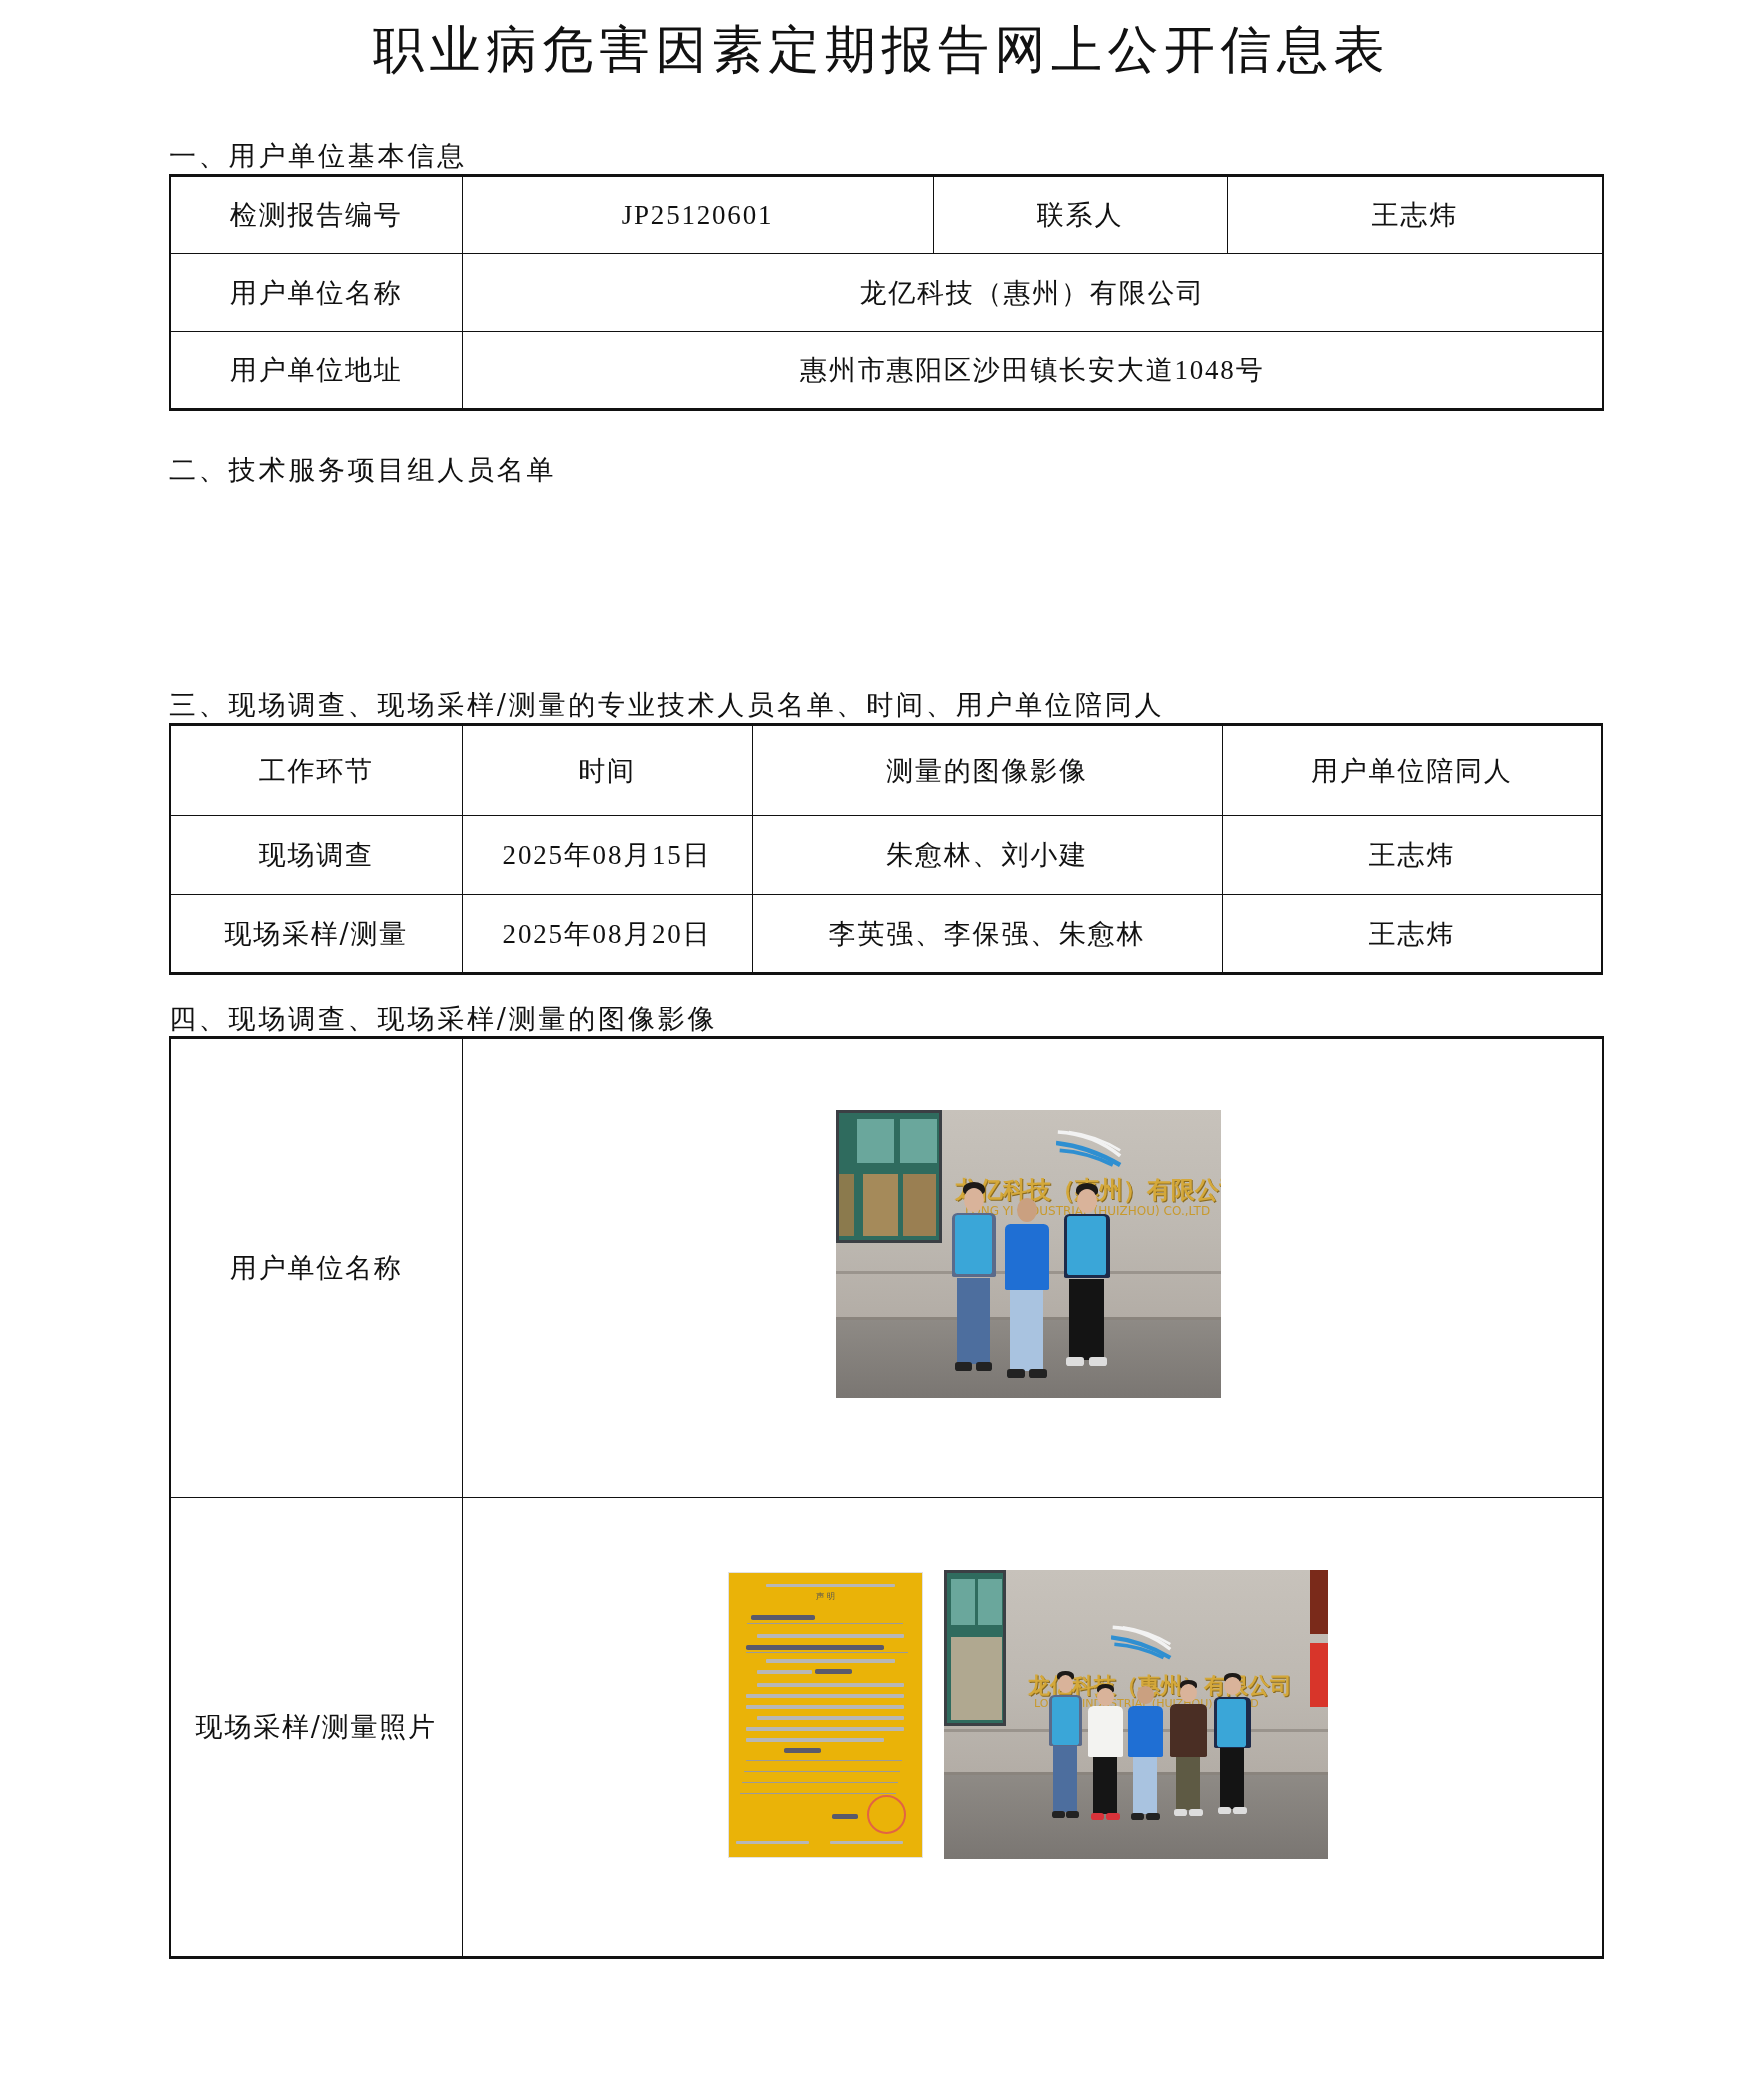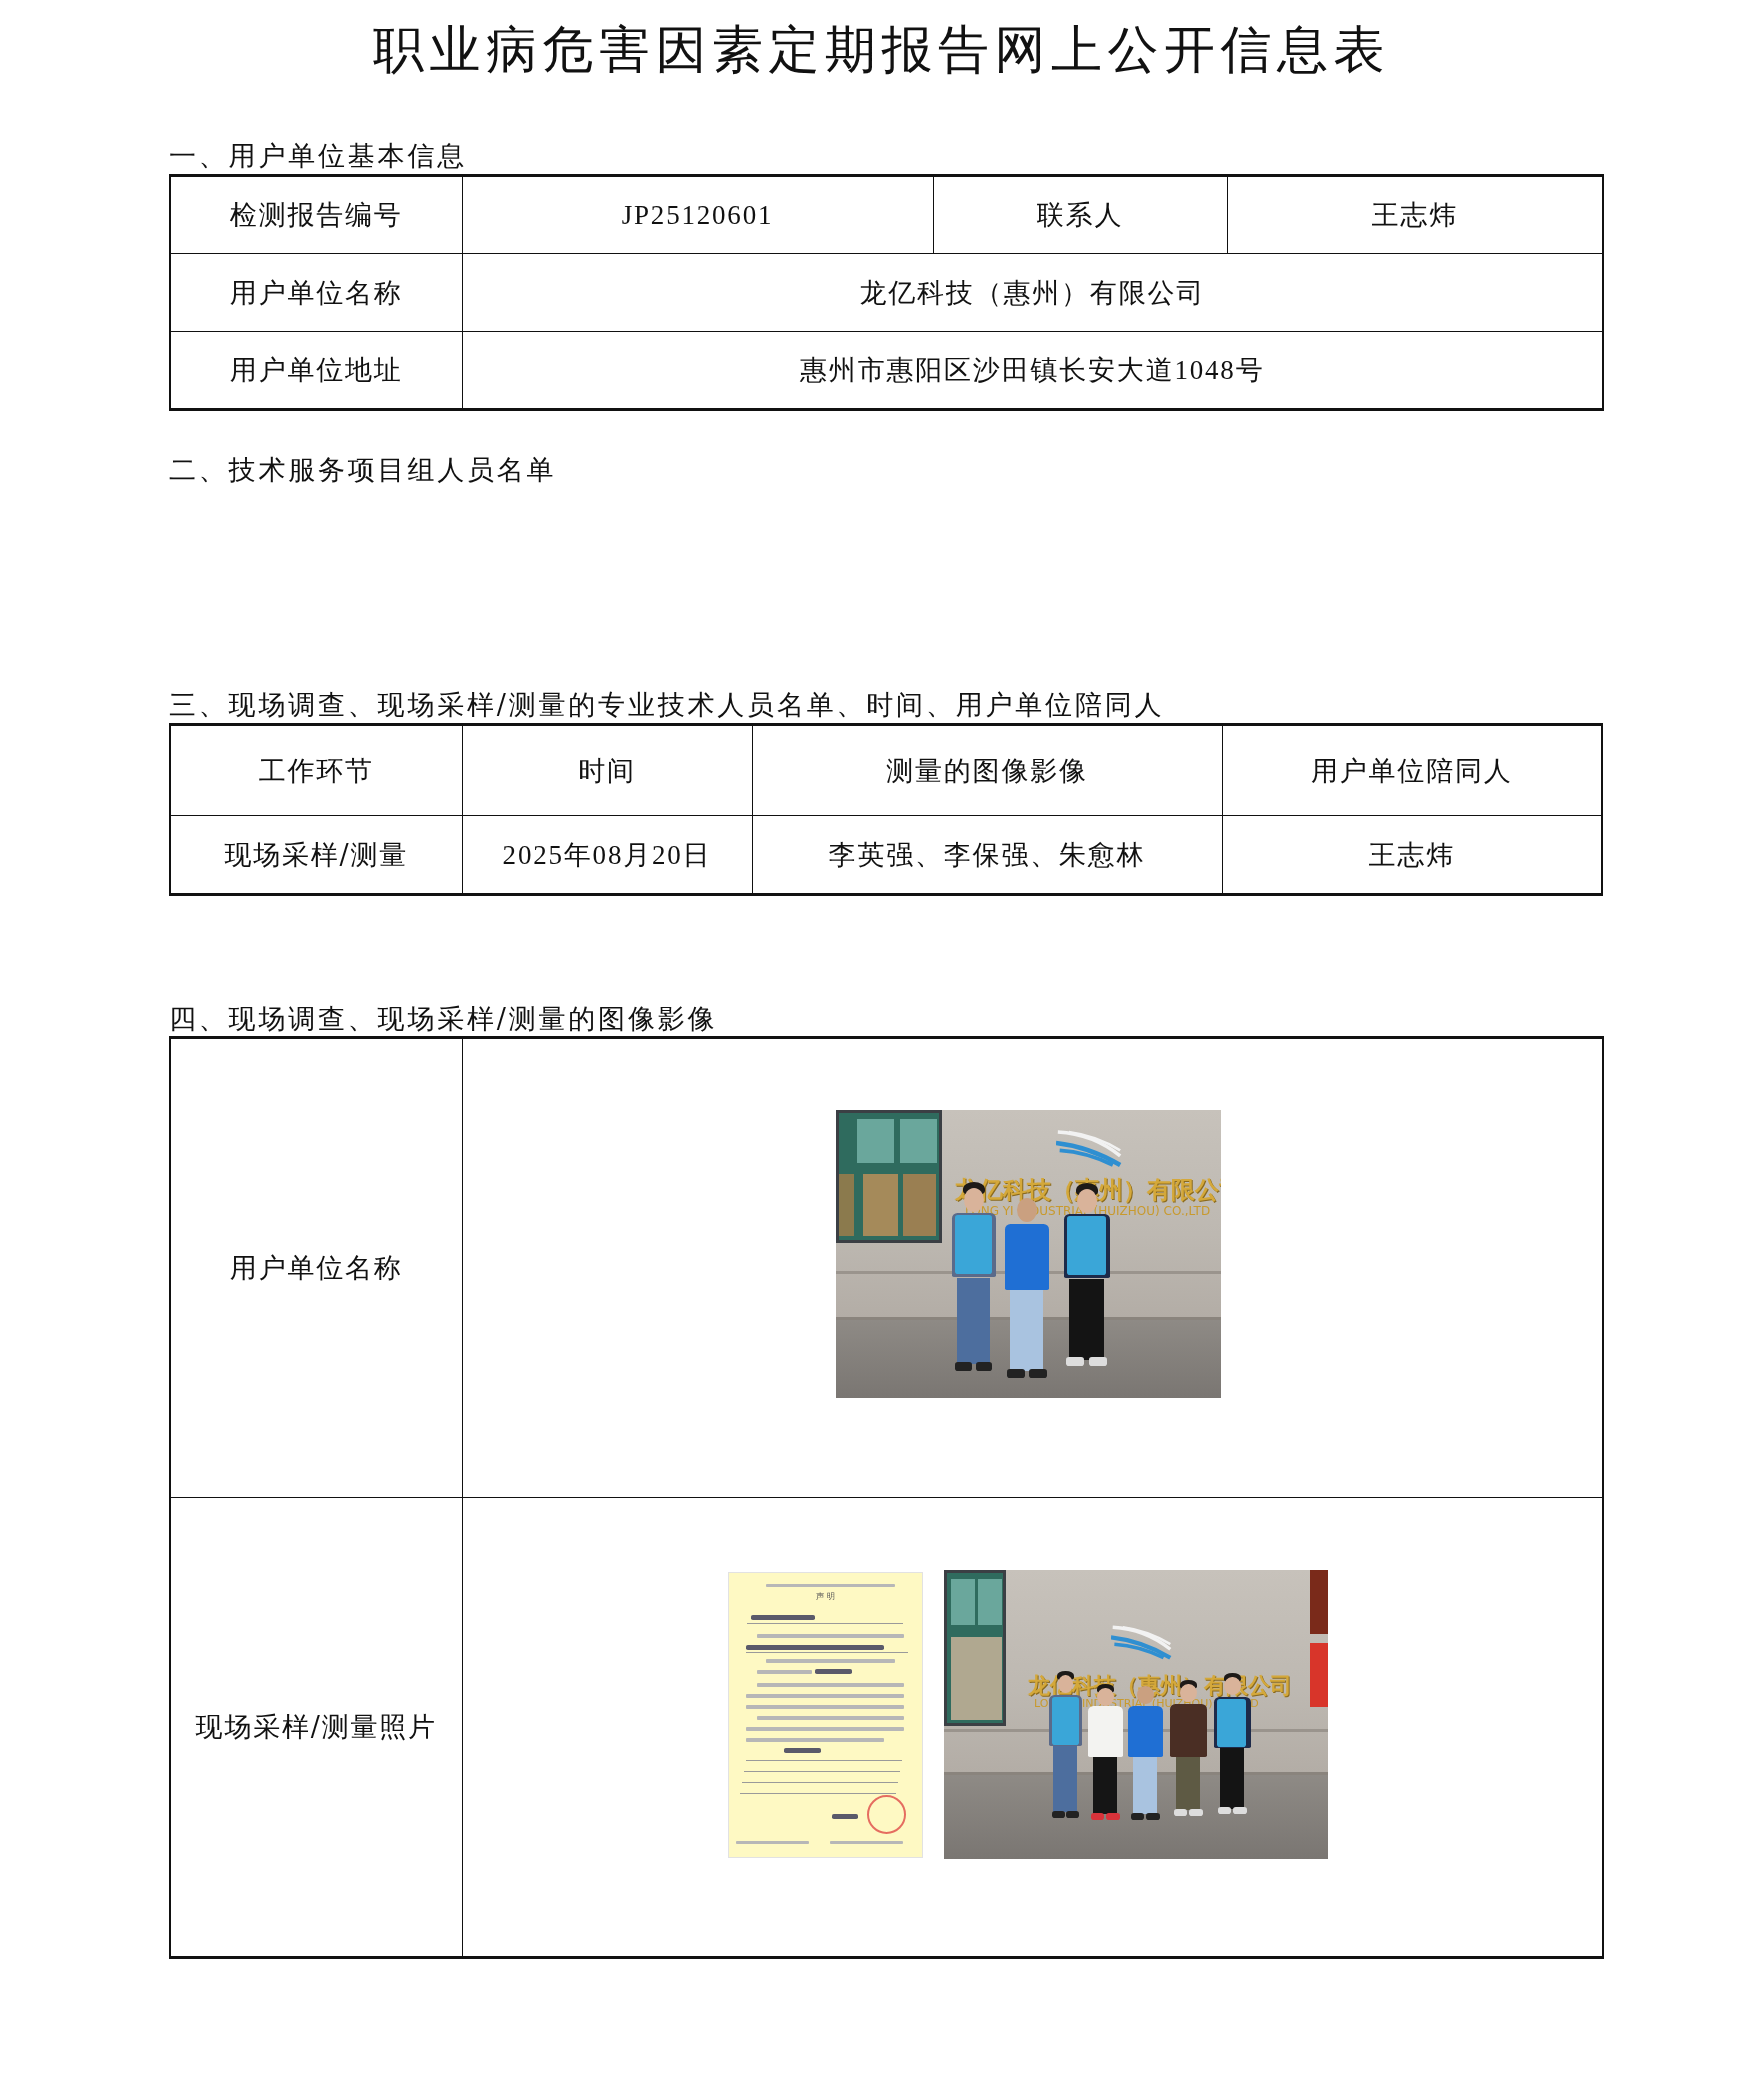--- a/index.html
+++ b/index.html
@@ -36,21 +36,21 @@
                     font-family: "DejaVu Sans", sans-serif; }
   .person { position: absolute; }
   .person .head { position: absolute; border-radius: 50%; background: #d9b39a; }
   .person .hair { position: absolute; border-radius: 50% 50% 30% 30%; background: #1d1a18; }
   .person .torso { position: absolute; border-radius: 5.5px 5.5px 1.8px 1.8px; }
   .person .vest { position: absolute; background: #3aa6d8; border-radius: 2.8px; }
   .person .legs { position: absolute; }
   .person .shoe { position: absolute; background: #222; border-radius: 2.8px; }
 
   
-  .doc { background: #fef9c3; border: 0.9px solid #e2e2e2; box-sizing: border-box; padding-left: 36px; }
+  .doc { background: #eab308; border: 0.9px solid #e2e2e2; box-sizing: border-box; padding-left: 36px; }
   .doc .line { position: absolute; height: 0.9px; background: #9a9a9a; }
   .doc .txt { position: absolute; height: 3.7px; background: #b7b7b7; border-radius: 0.9px; }
   .doc .hw { position: absolute; height: 4.6px; background: #5a5a6a; border-radius: 1.8px; }
   .doc .stamp { position: absolute; border: 2.8px solid #e0554f; border-radius: 50%; opacity: 0.85; }
   .doc .doc-title { position: absolute; left: 0; right: 0; text-align: center; font-size: 8.3px; color: #555; }
 </style>
 </head>
 <body>
 
 <div class="title">职业病危害因素定期报告网上公开信息表</div>
@@ -98,20 +98,26 @@
       <col style="width:290px">
       <col style="width:470px">
       <col style="width:380px">
     </colgroup>
   <tbody>
       <tr style="height:91px">
     <td>工作环节</td>
     <td>时间</td>
     <td>测量的图像影像</td>
     <td>用户单位陪同人</td>
+  </tr>
+  <tr style="height:79px">
+    <td>现场调查</td>
+    <td class="num">2025年08月15日</td>
+    <td>朱愈林、刘小建</td>
+    <td>王志炜</td>
   </tr>
   <tr style="height:79px">
     <td>现场采样/测量</td>
     <td class="num">2025年08月20日</td>
     <td>李英强、李保强、朱愈林</td>
     <td>王志炜</td>
   </tr>
 </tbody>
   </table>
 

